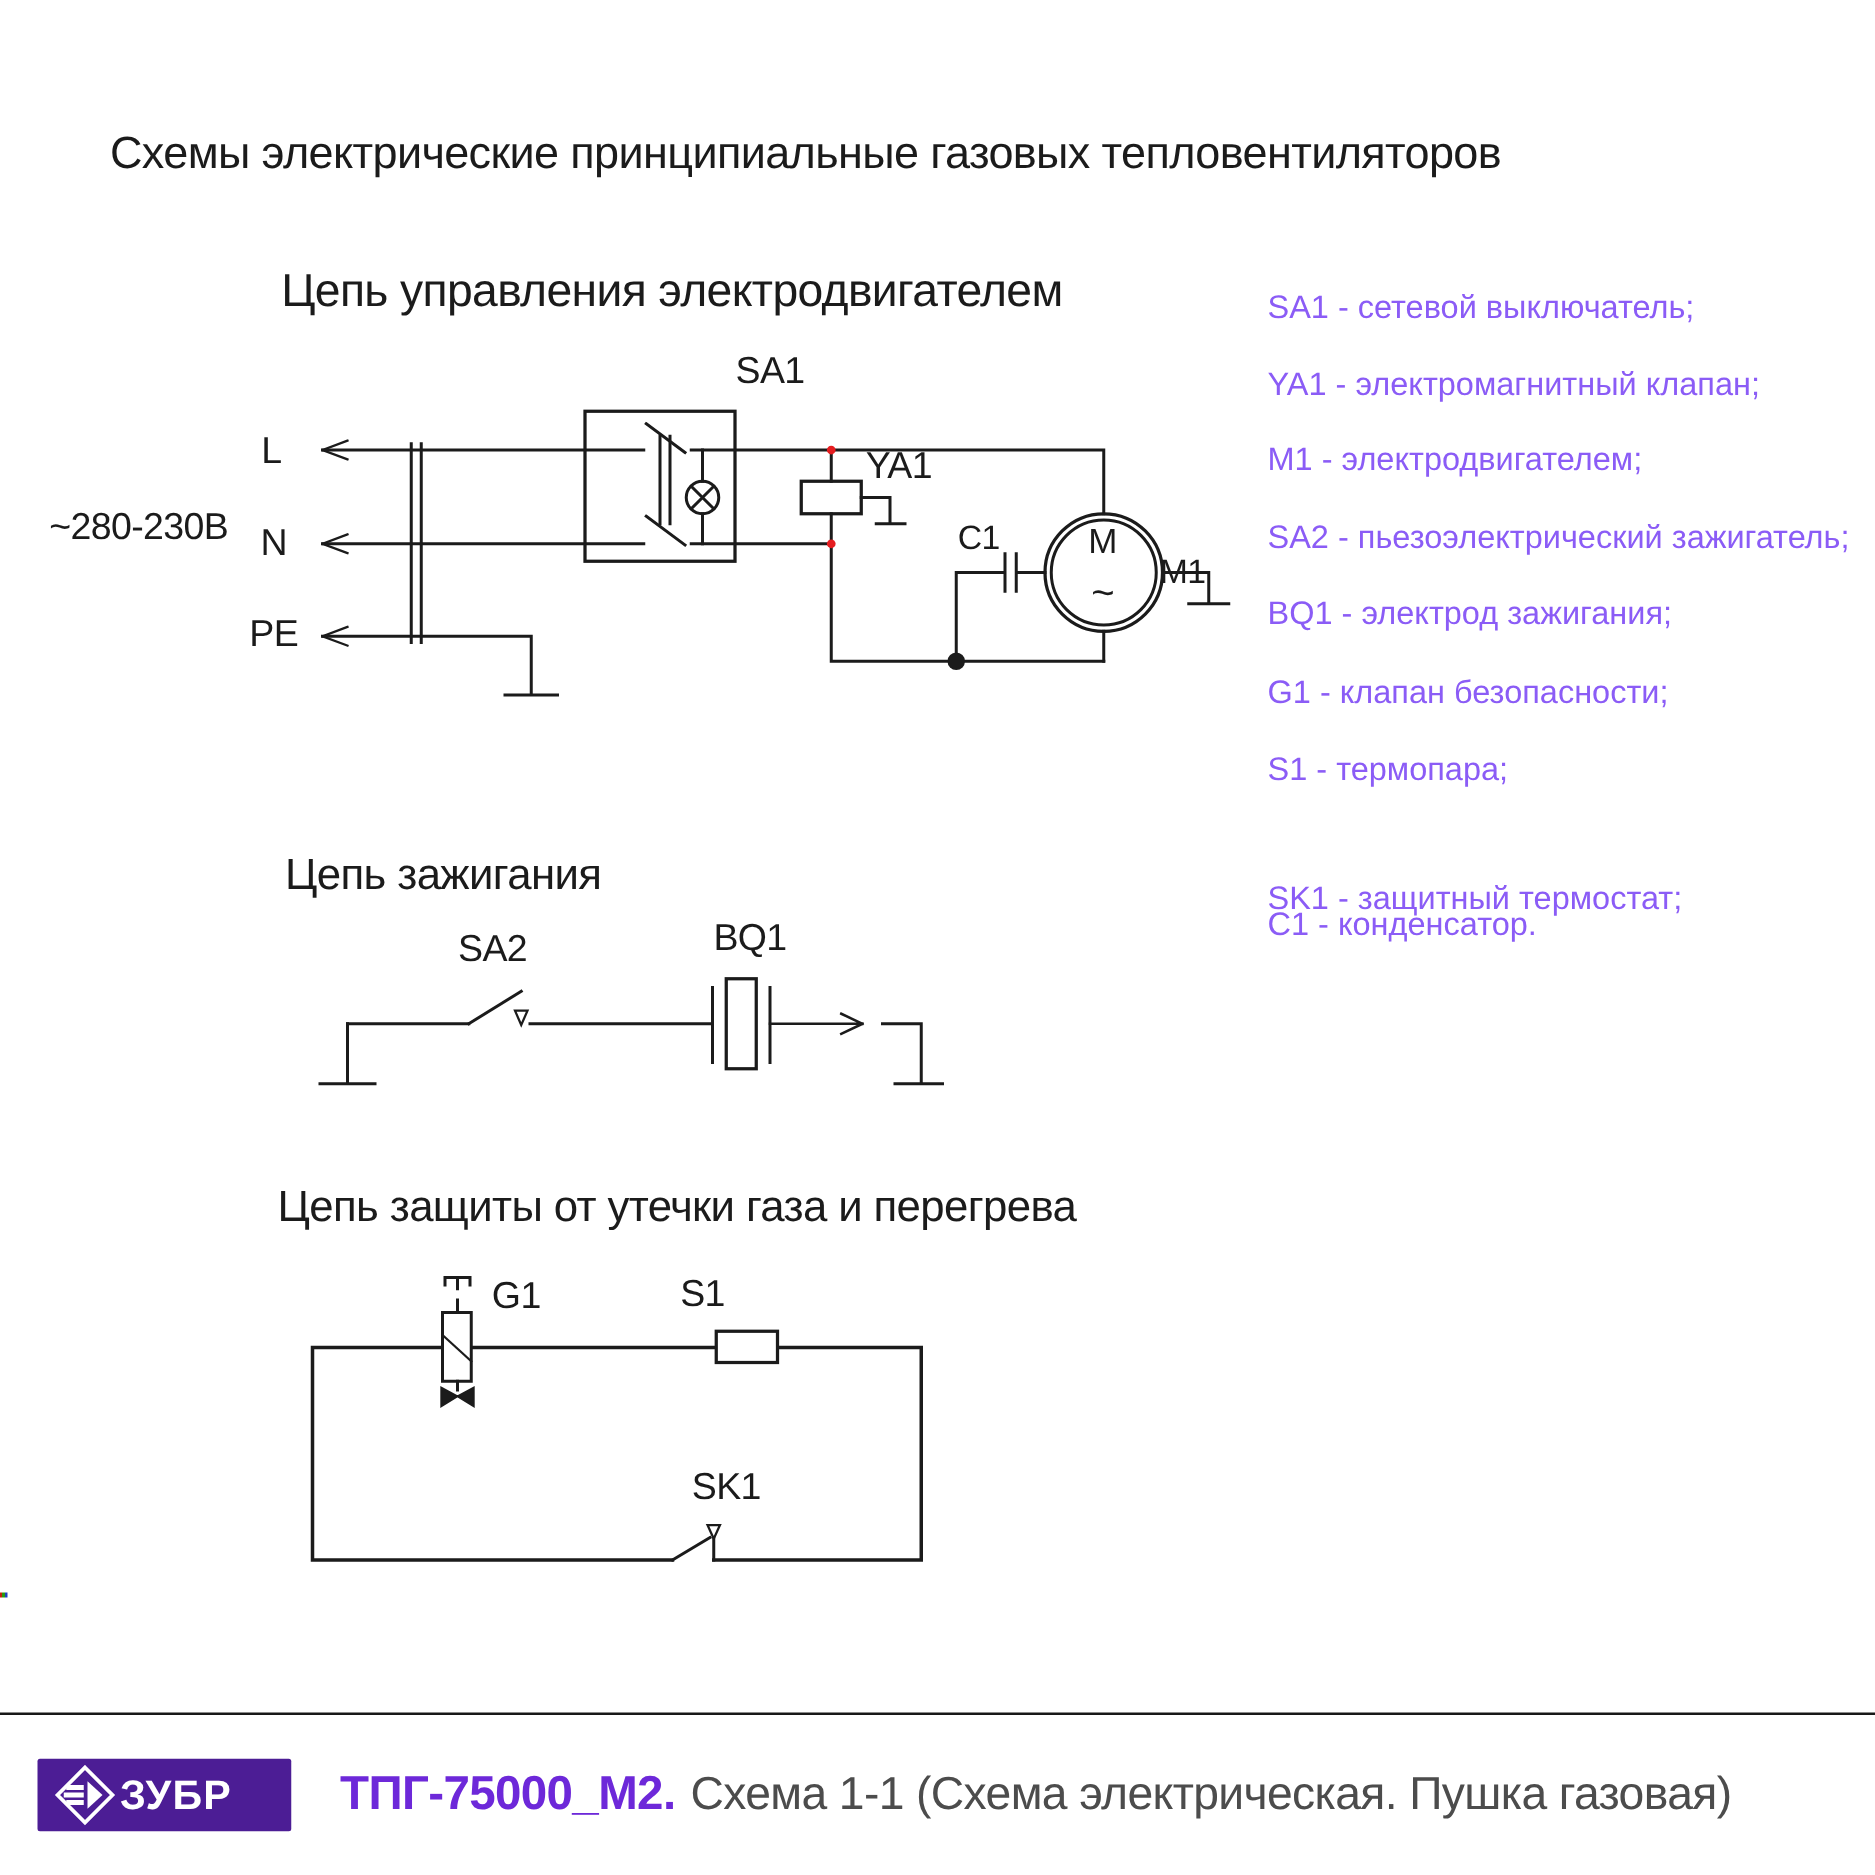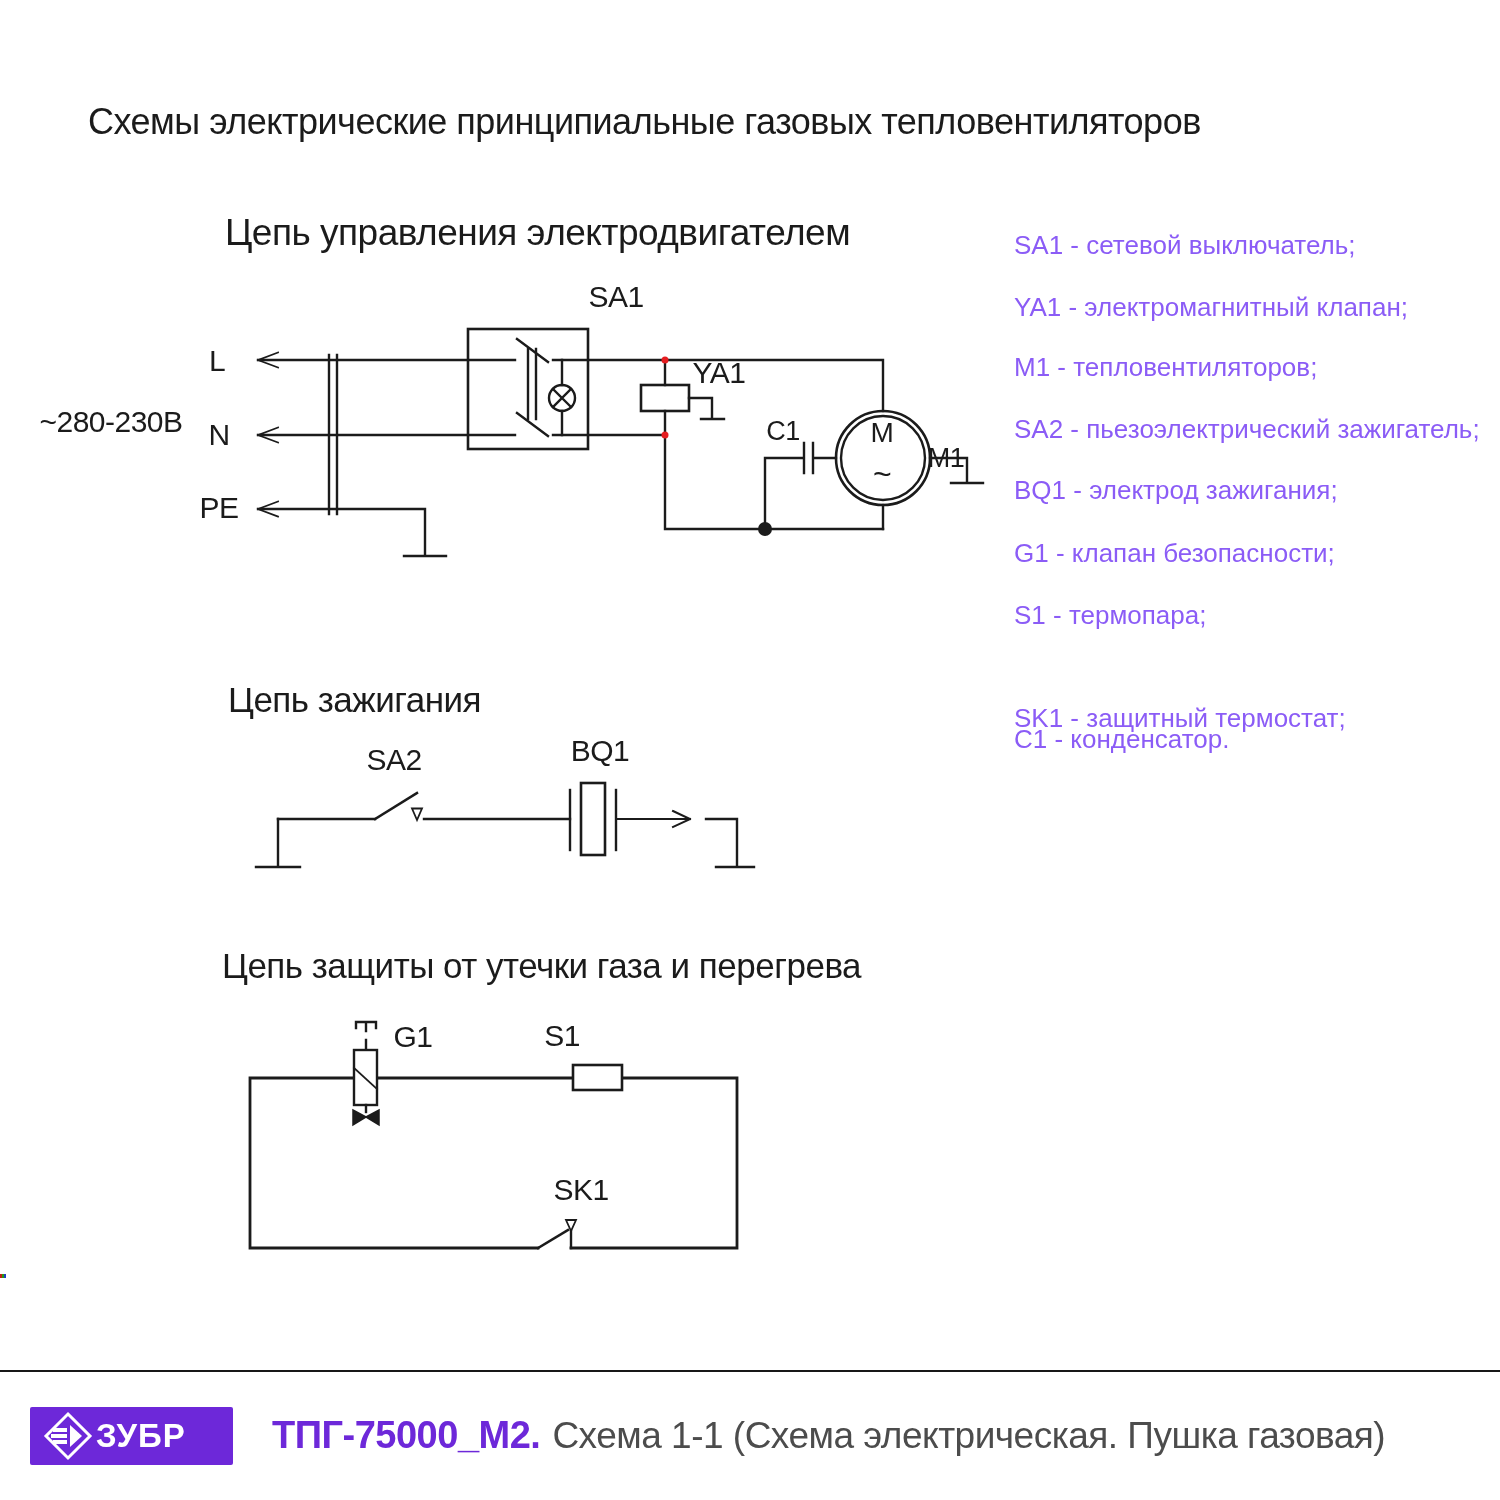--- a/index.html
+++ b/index.html
@@ -4,21 +4,21 @@
 <style>
   html,body{margin:0;padding:0;background:#ffffff;}
   .page{position:relative;width:1500px;height:1500px;background:#ffffff;overflow:hidden;
         font-family:"Liberation Sans",sans-serif;color:#1b1b1b;}
   svg.canvas{position:absolute;left:0;top:0;}
   .lbl{position:absolute;white-space:nowrap;color:#1b1b1b;letter-spacing:-0.5px;line-height:1;}
   .ctr{transform:translate(-50%,-50%);}
   .title{letter-spacing:-0.5px;}
   .legend-line{position:absolute;left:1014px;font-size:26px;white-space:nowrap;color:#8b5cf6;}
   .sep{position:absolute;left:0;top:1370px;width:1500px;height:2px;background:#181818;}
-  .logo{position:absolute;left:30px;top:1407px;width:203px;height:58px;background:#6d28d9;
+  .logo{position:absolute;left:30px;top:1407px;width:203px;height:58px;background:#4c1d95;
         border-radius:2px;display:flex;align-items:center;}
   .logo .brand{color:#ffffff;font-weight:bold;font-size:33px;letter-spacing:1px;}
   .footer-text{position:absolute;left:272px;top:1414px;display:flex;align-items:baseline;gap:12px;white-space:nowrap;}
   .model{font-size:38px;font-weight:bold;color:#6d28d9;letter-spacing:-0.5px;}
   .caption{font-size:37px;color:#4c4c4c;letter-spacing:-0.5px;}
   .edge-artifact{position:absolute;left:0;top:1274px;width:6px;height:4px;
         background:linear-gradient(90deg,#c02010 0 2px,#2a9a10 2px 4px,#2040c0 4px 6px);}
 </style>
 </head>
 <body>
@@ -125,21 +125,21 @@
   <div class="lbl ctr" style="left:394px;top:760px;font-size:30px;">SA2</div>
   <div class="lbl ctr" style="left:600px;top:751px;font-size:30px;">BQ1</div>
 
   <div class="lbl title" style="left:222px;top:948px;font-size:35px;">Цепь защиты от утечки газа и перегрева</div>
   <div class="lbl ctr" style="left:413px;top:1037px;font-size:30px;">G1</div>
   <div class="lbl ctr" style="left:562px;top:1036px;font-size:30px;text-align:right;">S1</div>
   <div class="lbl ctr" style="left:581px;top:1190px;font-size:30px;">SK1</div>
 
   <div class="legend-line" style="top:230px;">SA1 - сетевой выключатель;</div>
   <div class="legend-line" style="top:292px;">YA1 - электромагнитный клапан;</div>
-  <div class="legend-line" style="top:352px;">M1 - тепловентиляторов;</div>
+  <div class="legend-line" style="top:352px;">M1 - электродвигателем;</div>
   <div class="legend-line" style="top:414px;">SA2 - пьезоэлектрический зажигатель;</div>
   <div class="legend-line" style="top:475px;">BQ1 - электрод зажигания;</div>
   <div class="legend-line" style="top:538px;">G1 - клапан безопасности;</div>
   <div class="legend-line" style="top:600px;">S1 - термопара;</div>
   <div class="legend-line" style="top:662px;margin-top:41px;">SK1 - защитный термостат;</div>
   <div class="legend-line" style="top:724px;">C1 - конденсатор.</div>
 
   <div class="edge-artifact"></div>
 
   <div class="sep"></div>

